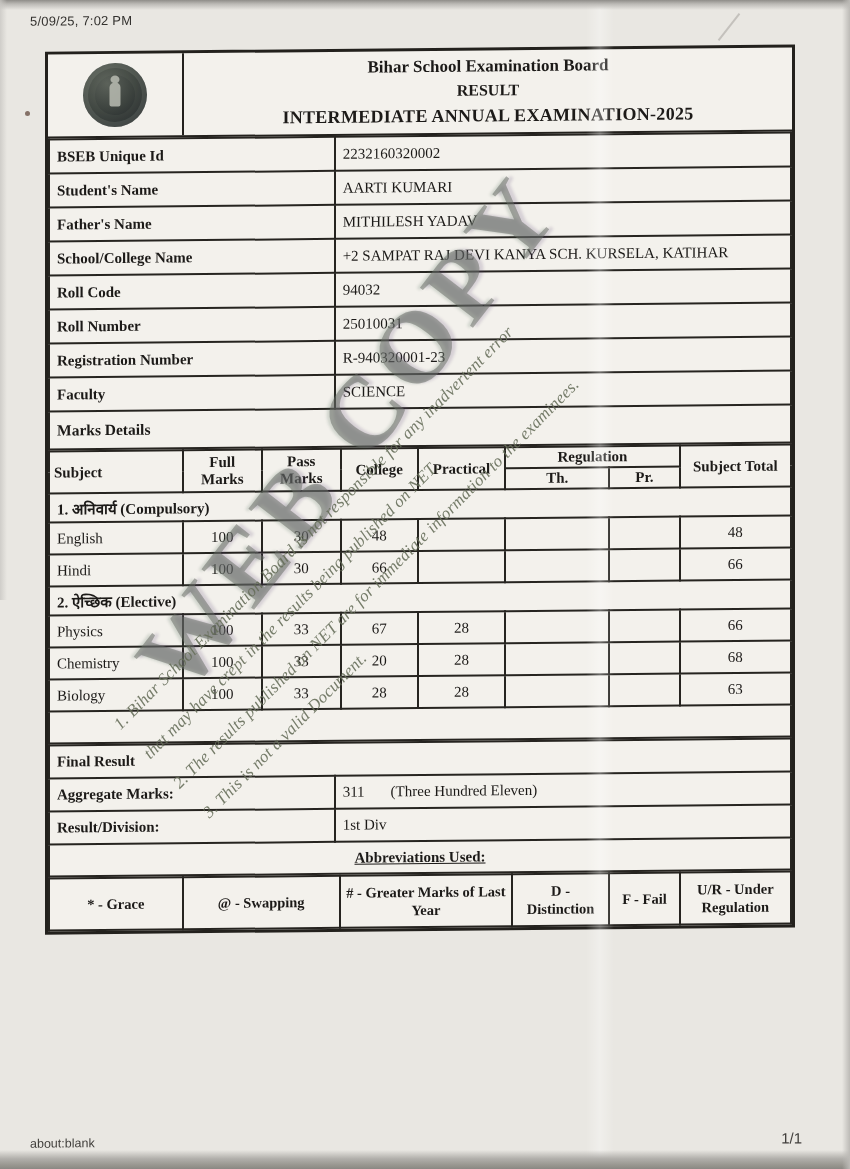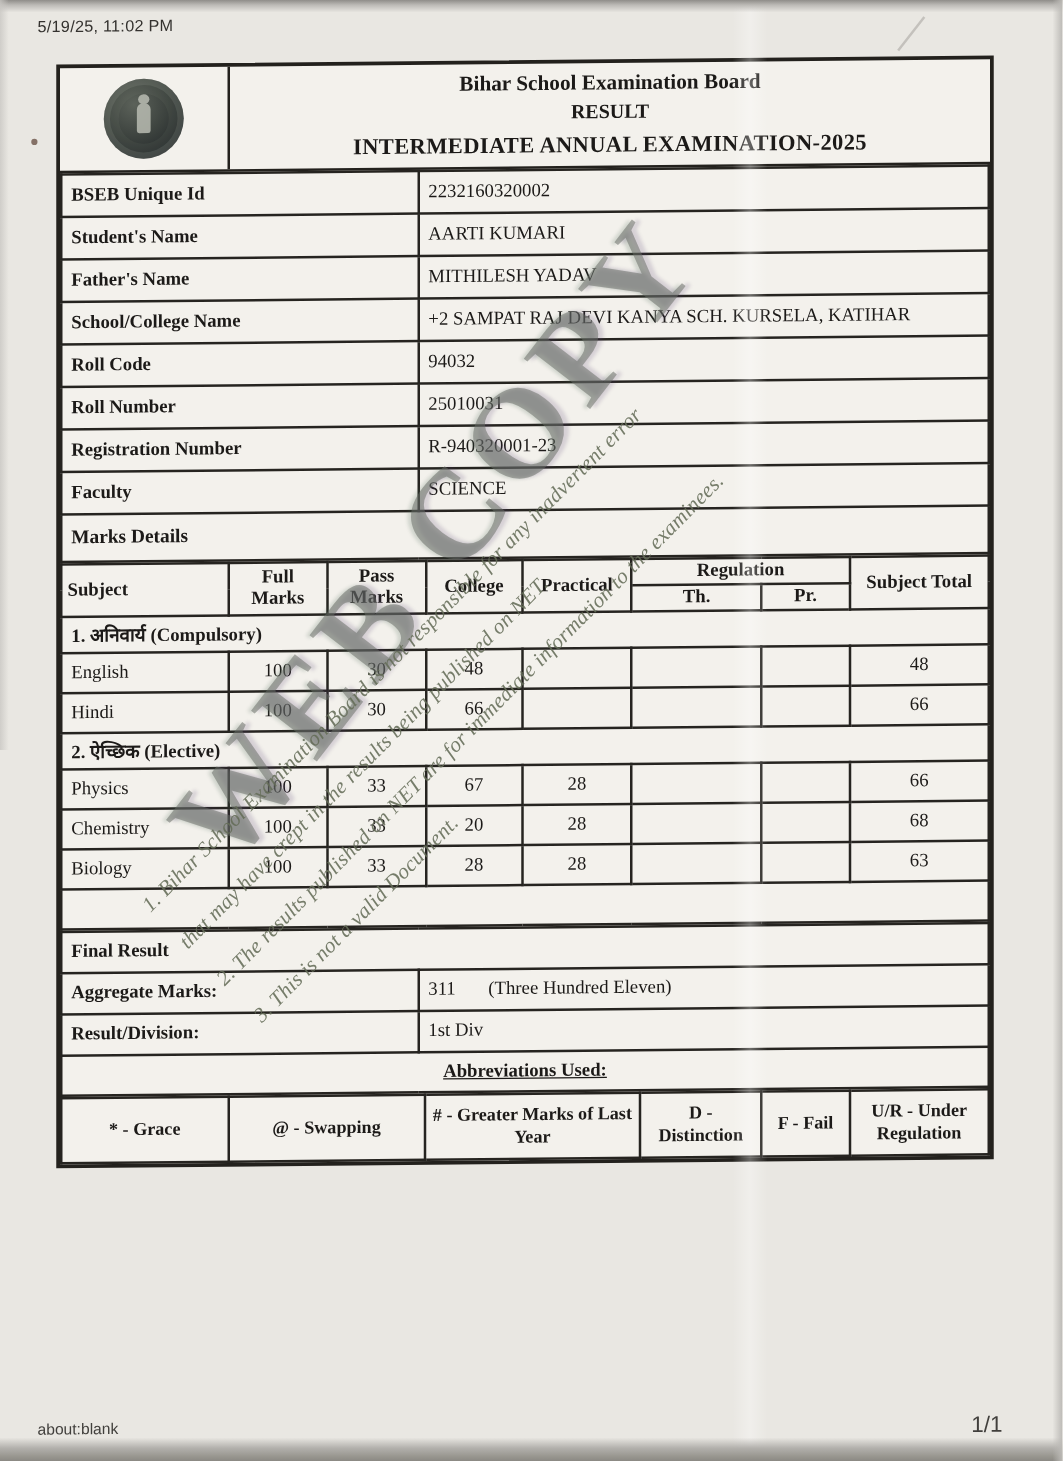--- a/index.html
+++ b/index.html
@@ -24,21 +24,21 @@
     transform:rotate(38deg);z-index:41;opacity:.7;}
   .streak{position:absolute;left:586px;top:0;width:28px;height:1169px;z-index:30;pointer-events:none;
     background:linear-gradient(90deg,rgba(255,255,255,0),rgba(255,255,255,0.33),rgba(255,255,255,0));}
   
   .sheet{position:absolute;left:0;top:0;width:850px;height:1169px;transform:skewY(-0.55deg);}
   .print-datetime{position:absolute;left:30px;top:10px;font-family:"Liberation Sans","DejaVu Sans",sans-serif;
     font-size:13px;color:#34322f;letter-spacing:.2px;}
   .print-url{position:absolute;left:30px;top:1133px;font-family:"Liberation Sans","DejaVu Sans",sans-serif;
     font-size:12.5px;color:#413f3c;}
   .print-page{position:absolute;right:48px;top:1133px;font-family:"Liberation Sans","DejaVu Sans",sans-serif;
-    font-size:18px;color:#413f3c;}
+    font-size:15px;color:#413f3c;}
   
   .doc{position:absolute;left:45px;top:48px;width:750px;background:#f3f1ec;
     border:3px solid #23211d;box-sizing:border-box;}
   .head-box{display:flex;align-items:stretch;height:82px;border-bottom:2px solid #23211d;}
   .logo-cell{width:134px;border-right:2px solid #23211d;display:flex;align-items:center;justify-content:center;}
   .seal{width:64px;height:64px;border-radius:50%;position:relative;
     background:radial-gradient(circle at 38% 32%,#5c625a 0%,#3c423e 45%,#262b2d 75%,#191d1f 100%);
     box-shadow:inset 0 0 0 5px rgba(185,190,180,0.14), inset 0 0 0 12px rgba(120,128,118,0.12);}
   .seal-figure{position:absolute;left:50%;top:50%;width:11px;height:24px;transform:translate(-50%,-52%);
     background:#b9bcb2;border-radius:5px 5px 2px 2px;opacity:.85;}
@@ -73,21 +73,21 @@
   .wm-disclaimer{position:absolute;left:462px;top:468px;width:850px;
     transform:translate(-50%,-50%) rotate(-45deg);
     font-style:italic;font-size:17px;line-height:42px;letter-spacing:.2px;
     color:rgba(100,108,88,0.88);white-space:nowrap;}
 </style>
 </head>
 <body>
 
 <div class="sheet">
 
-  <div class="print-datetime">5/19/25, 11:02 PM</div>
+  <div class="print-datetime">5/09/25, 7:02 PM</div>
 
   <div class="doc">
 
     <div class="head-box">
       <div class="logo-cell">
         <div class="seal">
           <div class="seal-figure"></div>
         </div>
       </div>
       <div class="title-cell">

